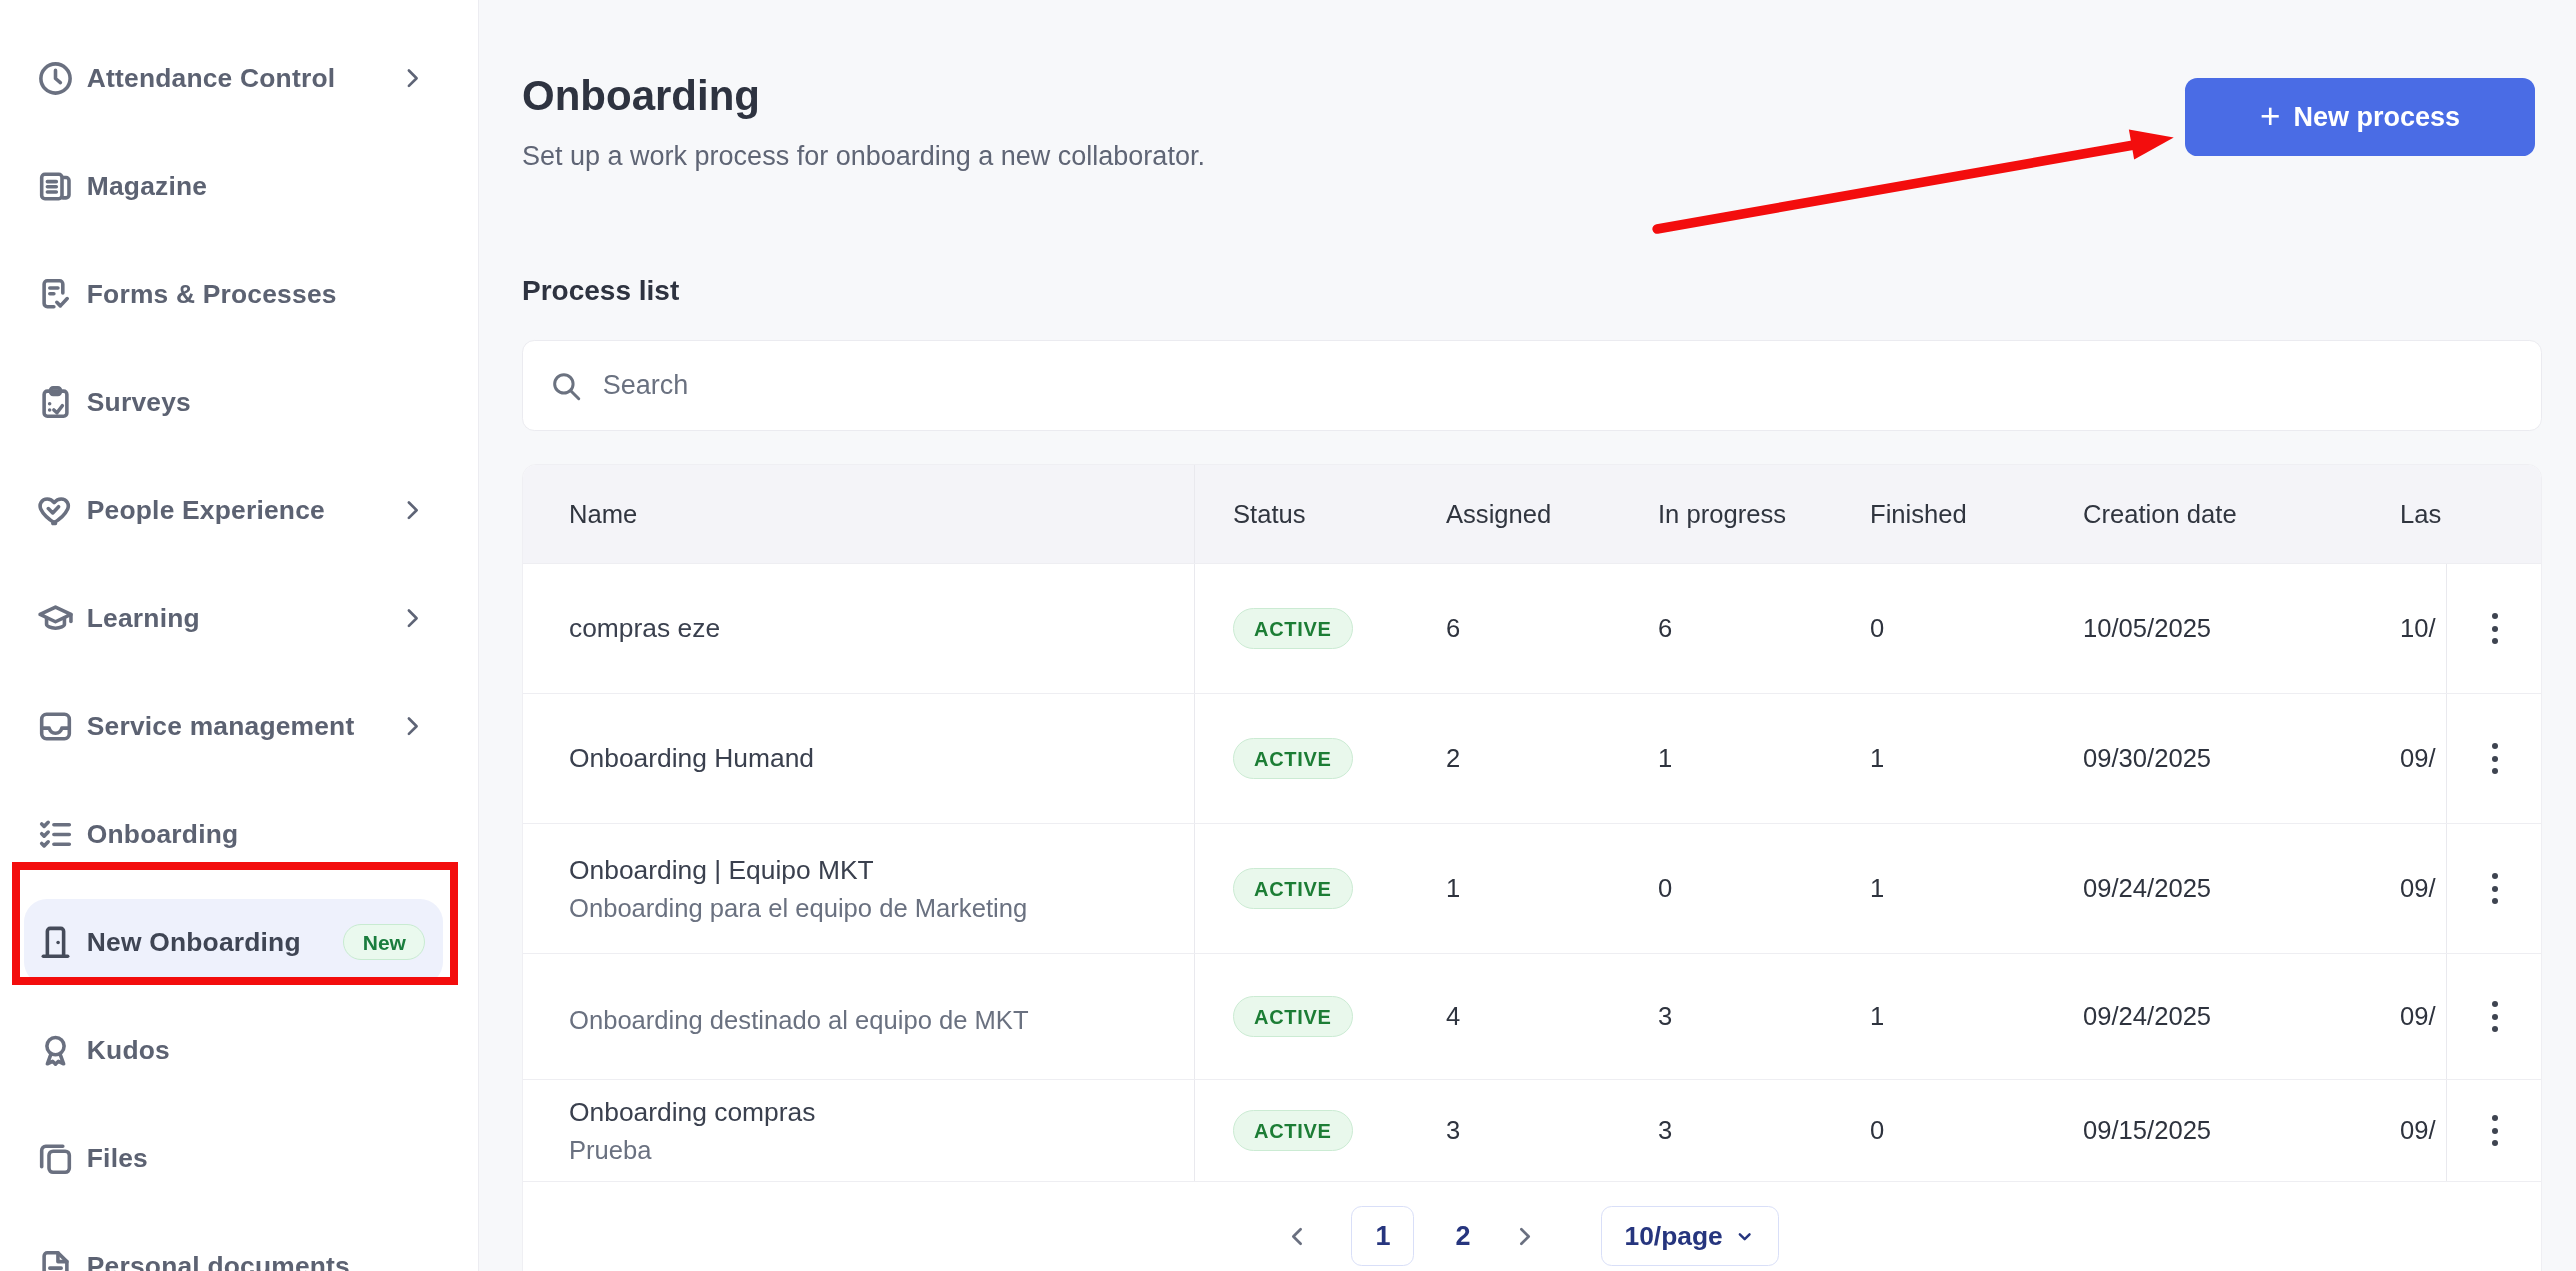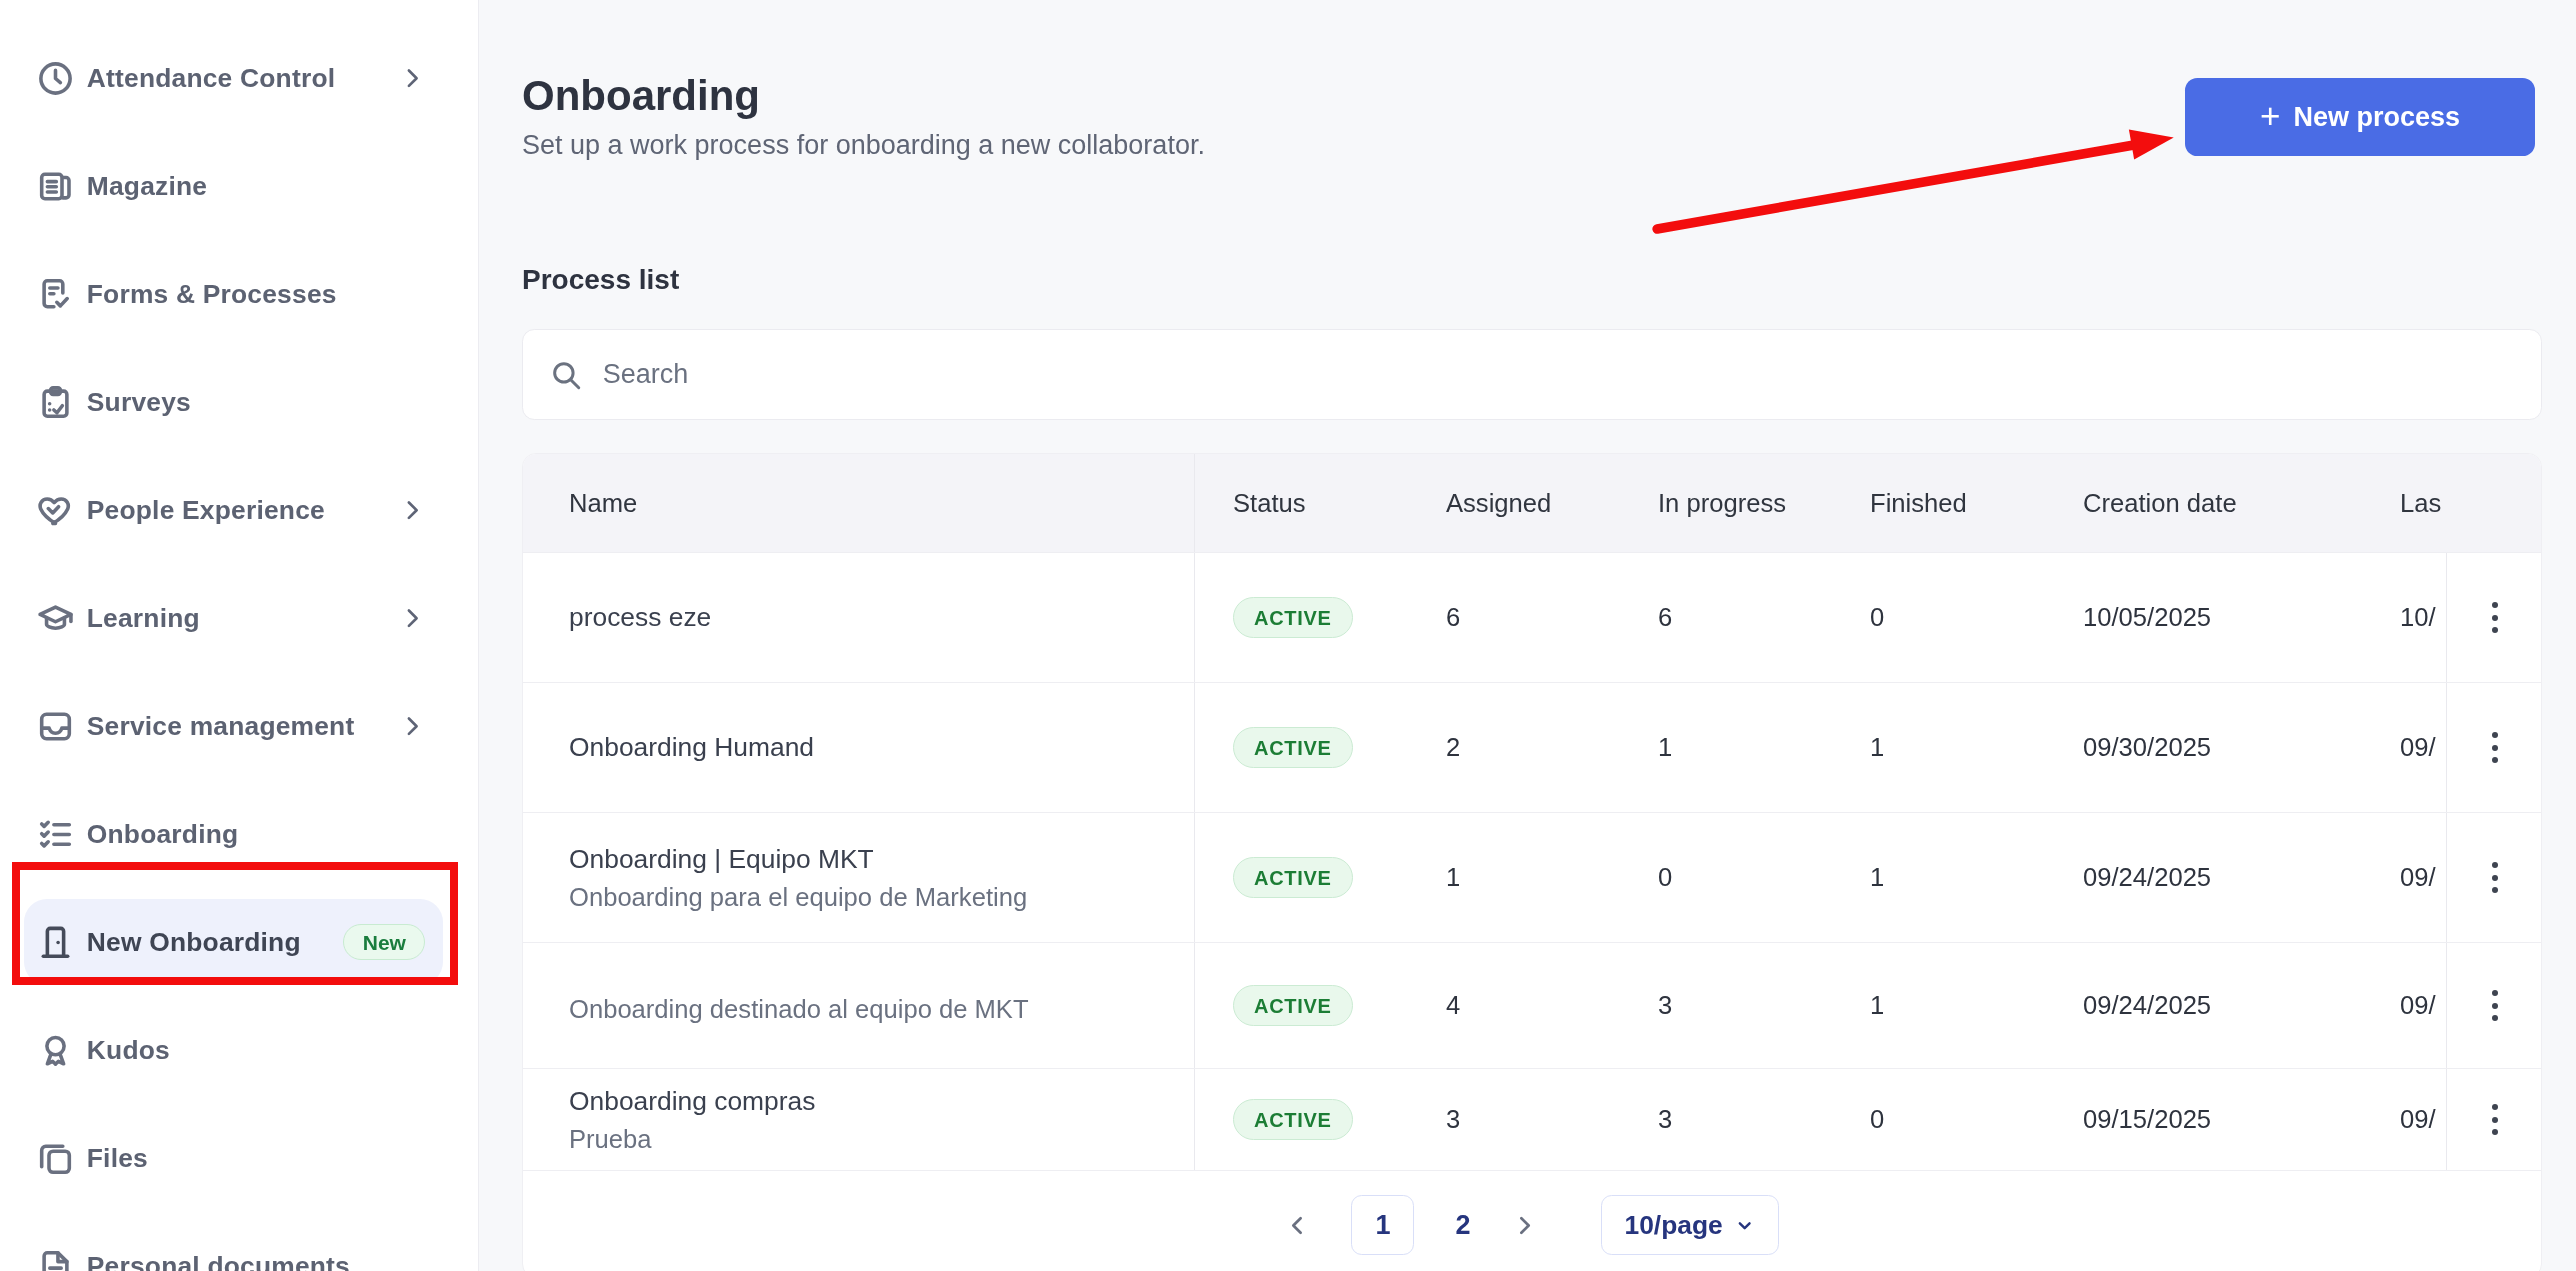--- a/index.html
+++ b/index.html
@@ -23,21 +23,21 @@
     border-radius:21px; line-height:1; }
 
   
   .anno-rect { position:absolute; left:11.5px; top:862px; width:446px; height:123px;
     border:8px solid #F30D0D; z-index:9; pointer-events:none; }
 
   
   .main { position:absolute; left:480px; top:0; width:2096px; height:1271px;
     padding:0 34px 0 42px; }
   .page-title { padding-top:73px; font-size:42px; font-weight:700; color:#2E3340; line-height:1.1; }
-  .page-sub { margin-top:12px; font-size:27px; color:#5F6575; line-height:1.1; }
+  .page-sub { margin-top:23px; font-size:27px; color:#5F6575; line-height:1.1; }
   .sect-title { margin-top:104px; font-size:28px; font-weight:700; color:#2E3340; line-height:1.05; }
 
   .btn-primary { position:absolute; top:78px; right:41px; width:350px; height:78px;
     background:#4A6CE5; border:none; border-radius:12.3px; color:#FFFFFF;
     display:flex; align-items:center; justify-content:center; gap:13.2px; cursor:pointer; }
   .btn-primary .plus { font-size:35px; font-weight:400; line-height:1; margin-top:-3.5px; }
   .btn-primary .btxt { font-size:27px; font-weight:700; }
 
   .anno-arrow { position:absolute; left:1146px; top:104px; width:608px; height:154px;
     z-index:9; pointer-events:none; }
@@ -289,21 +289,21 @@
       <div class="hc">Assigned</div>
       <div class="hc">In progress</div>
       <div class="hc">Finished</div>
       <div class="hc">Creation date</div>
       <div class="hc">Las</div>
       <div class="hc"></div>
     </div>
 
     <div class="grid-row trow h1">
       <div class="cell name-cell">
-        <div class="pname">process eze</div>
+        <div class="pname">compras eze</div>
       </div>
       <div class="cell status-cell">
         <span class="badge-active">ACTIVE</span>
       </div>
       <div class="cell">6</div>
       <div class="cell">6</div>
       <div class="cell">0</div>
       <div class="cell">10/05/2025</div>
       <div class="cell last-cell">10/</div>
       <div class="cell actions">

